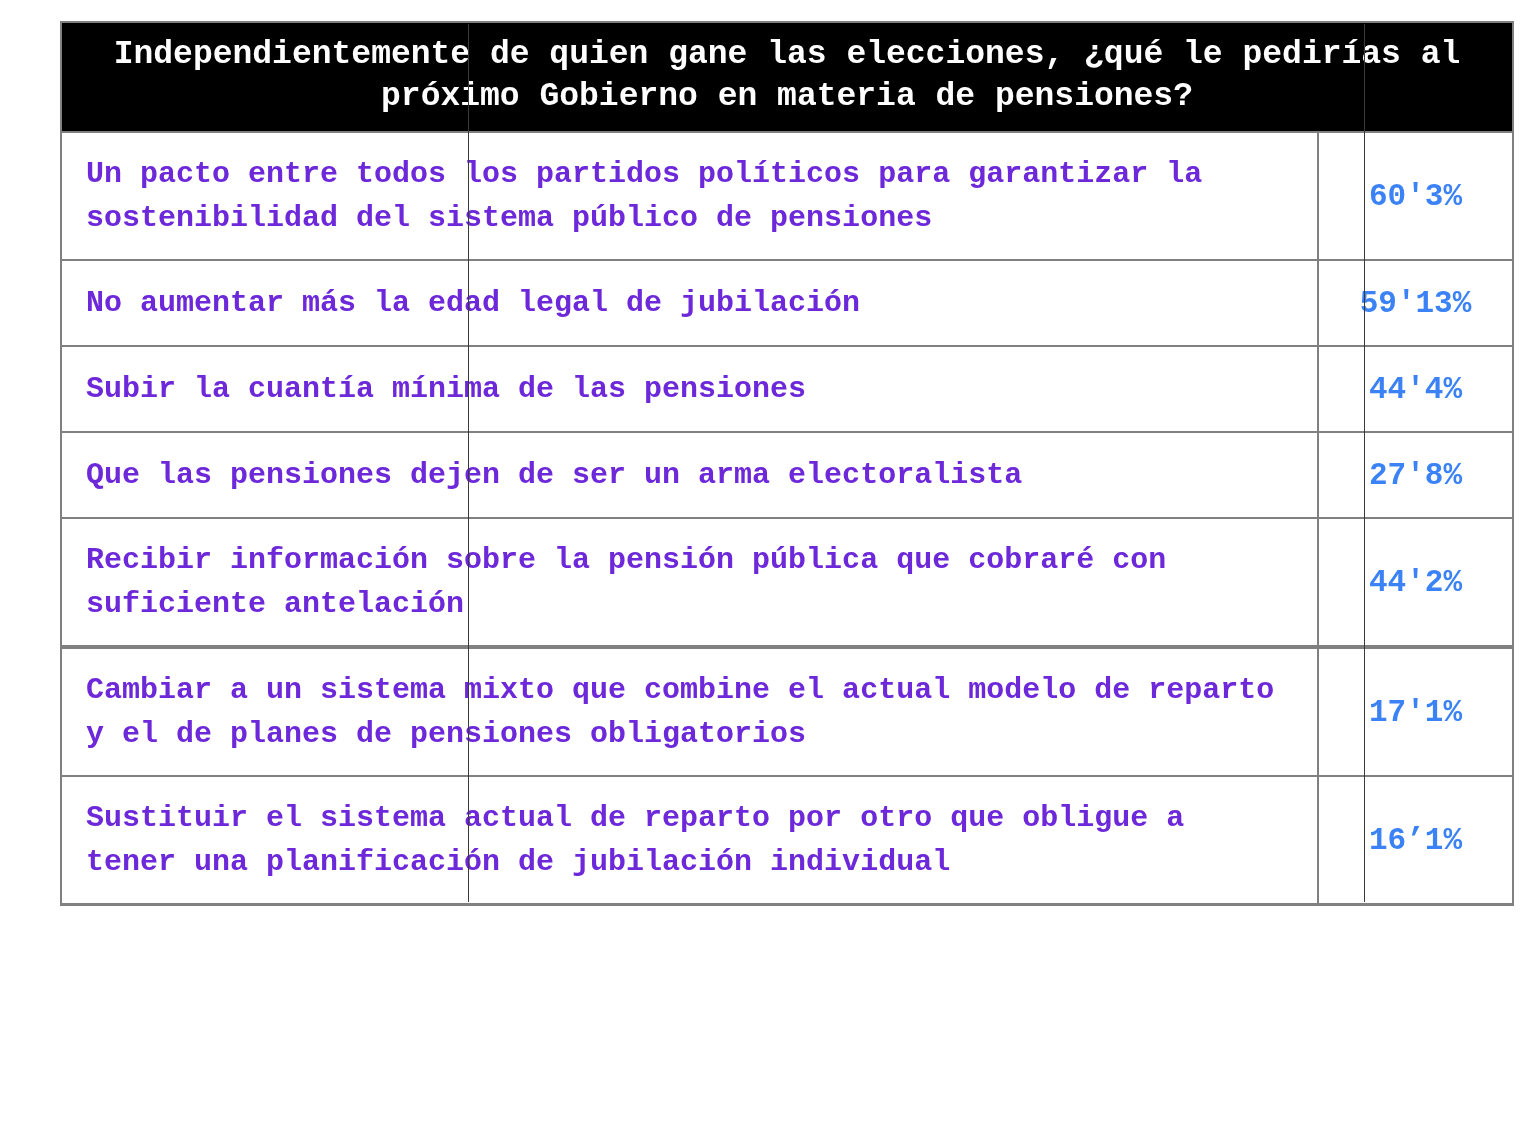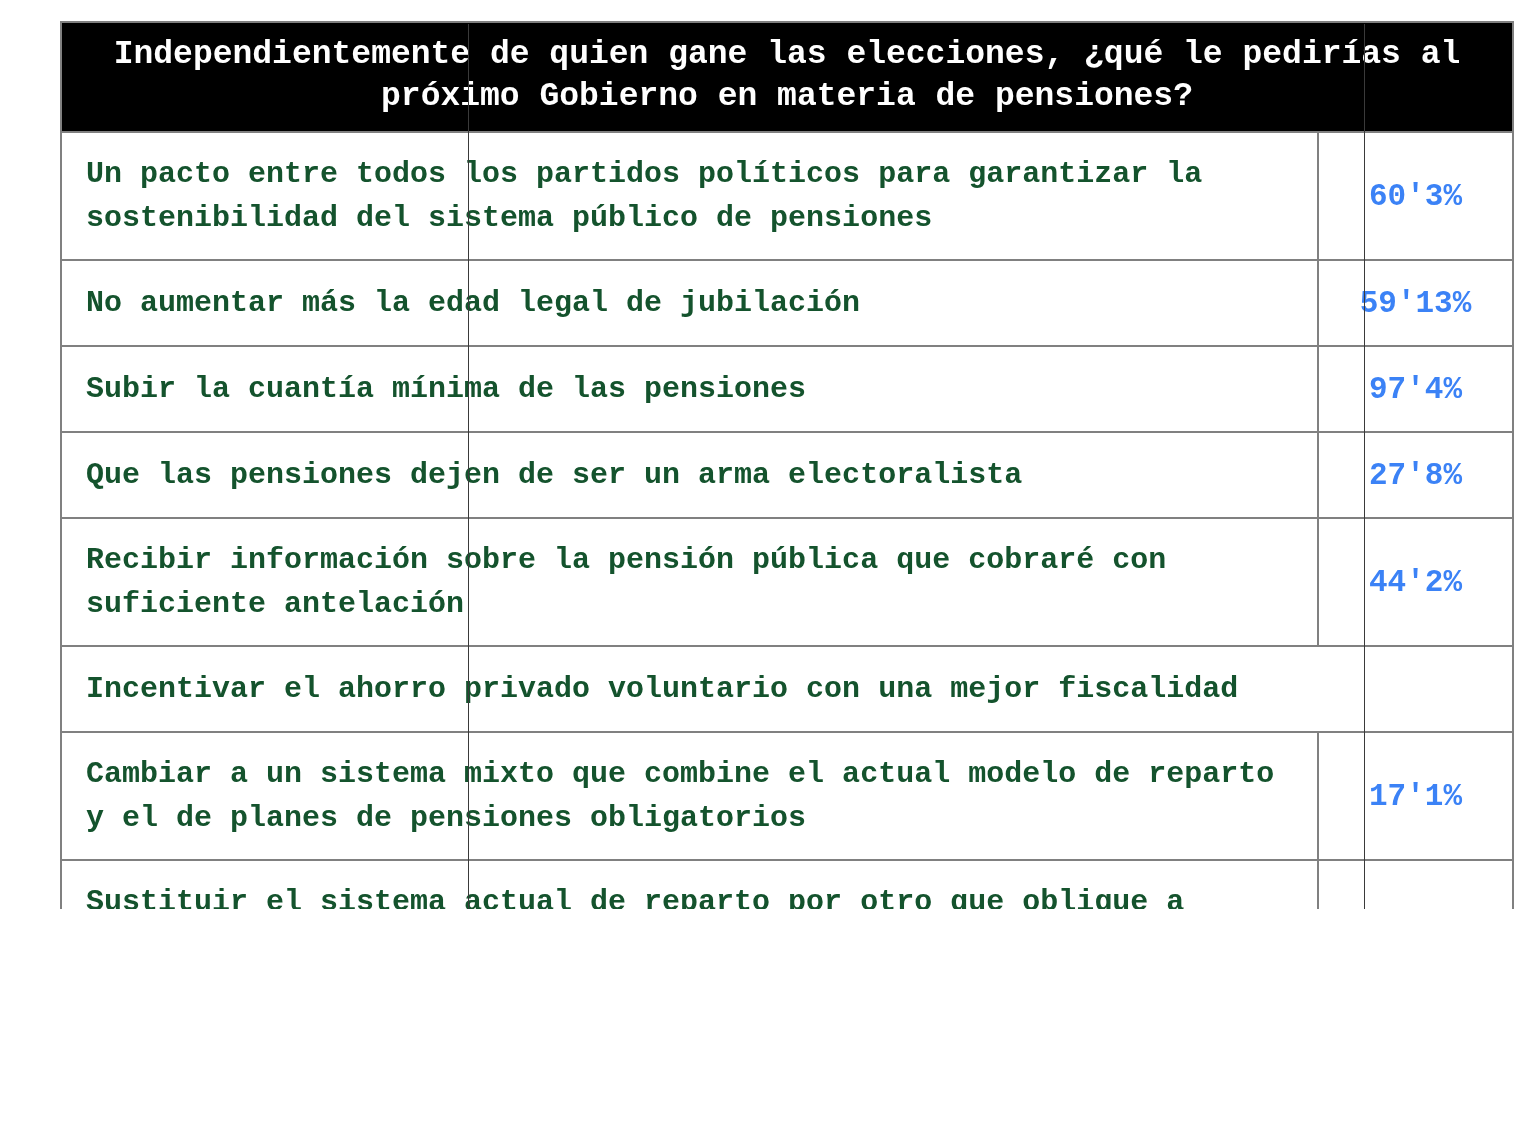--- a/index.html
+++ b/index.html
@@ -44,21 +44,21 @@
   .header-seam.s2 { left: 89.8%; }
   .table-row {
     display: flex;
     border-top: 2px solid #808080;
     background: #ffffff;
   }
   .cell-label {
     flex: 1 1 auto;
     display: flex;
     align-items: center;
-    color: #14532d;
+    color: #6d28d9;
     font-weight: bold;
     font-size: 30px;
     line-height: 44px;
     padding: 19px 40px 19px 24px;
     box-sizing: border-box;
     min-height: 84px;
   }
   .cell-value {
     flex: 0 0 195px;
     width: 195px;
@@ -87,35 +87,34 @@
     <div class="cell-value">60'3%</div>
   </div>
 
   <div class="table-row">
     <div class="cell-label">No aumentar más la edad legal de jubilación</div>
     <div class="cell-value">59'13%</div>
   </div>
 
   <div class="table-row">
     <div class="cell-label">Subir la cuantía mínima de las pensiones</div>
-    <div class="cell-value">97'4%</div>
+    <div class="cell-value">44'4%</div>
   </div>
 
   <div class="table-row">
     <div class="cell-label">Que las pensiones dejen de ser un arma electoralista</div>
     <div class="cell-value">27'8%</div>
   </div>
 
   <div class="table-row">
     <div class="cell-label">Recibir información sobre la pensión pública que cobraré con suficiente antelación</div>
     <div class="cell-value">44'2%</div>
   </div>
 
   <div class="table-row">
-    <div class="cell-label">Incentivar el ahorro privado voluntario con una mejor fiscalidad</div>
   </div>
 
   <div class="table-row">
     <div class="cell-label">Cambiar a un sistema mixto que combine el actual modelo de reparto y el de planes de pensiones obligatorios</div>
     <div class="cell-value">17'1%</div>
   </div>
 
   <div class="table-row">
     <div class="cell-label">Sustituir el sistema actual de reparto por otro que obligue a tener una planificación de jubilación individual</div>
     <div class="cell-value">16’1%</div>

